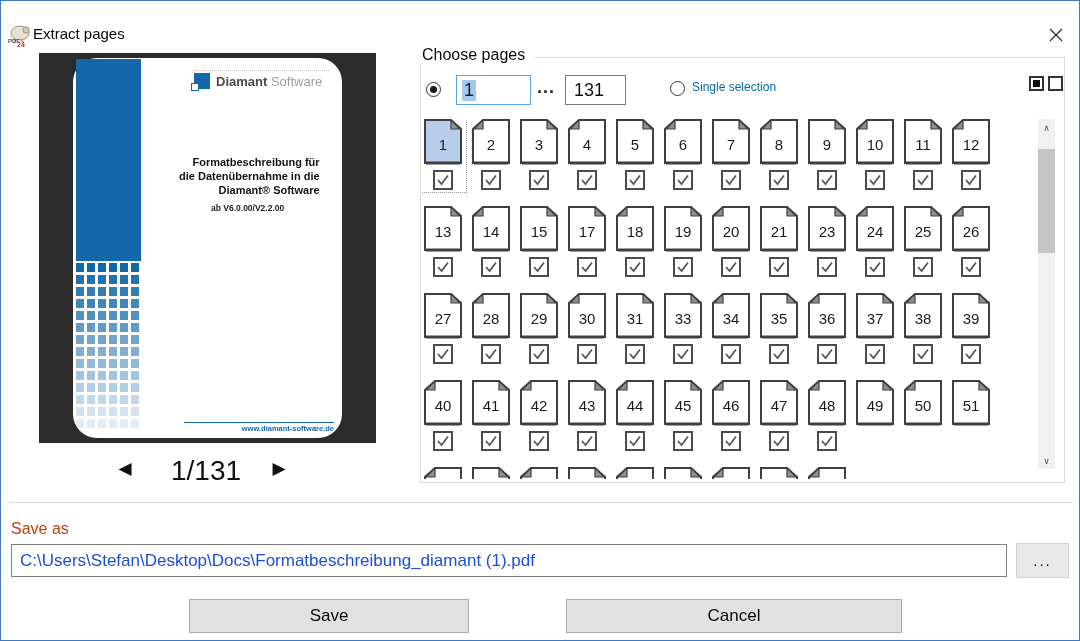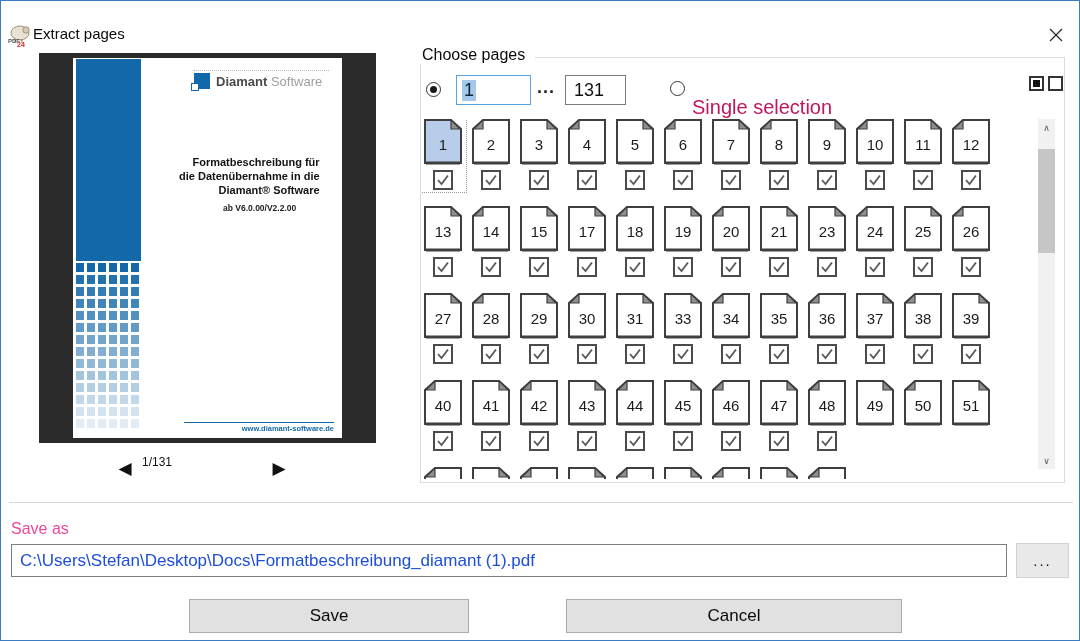--- a/index.html
+++ b/index.html
@@ -8,75 +8,75 @@
   .window { position:relative; width:1080px; height:641px; background:#fff; border:1px solid #3e7cc1; overflow:hidden; }
 
   
   .titlebar { position:absolute; left:0; top:16px; width:100%; height:36px; background:#fff; }
   .app-icon { position:absolute; left:7px; top:6px; width:23px; height:24px; }
   .win-title { position:absolute; left:32px; top:8px; font-size:15px; color:#0a0a0a; }
   .close-btn { position:absolute; right:12px; top:7px; width:22px; height:22px; display:flex; align-items:center; justify-content:center; cursor:pointer; }
 
   
   .preview-frame { position:absolute; left:38px; top:52px; width:337px; height:390px; background:#2b2b2b; }
-  .doc-page { position:absolute; left:34px; top:5px; width:269px; height:380px; background:#fff; }
+  .doc-page { position:absolute; left:34px; top:5px; width:269px; height:380px; background:#fff;border-radius:24px; }
   .doc-bar { position:absolute; left:3px; top:1px; width:65px; height:202px; background:#1268a8; }
   .doc-dots { position:absolute; left:3px; top:205px; width:65px; }
   .dot-row { display:flex; gap:3px; margin-bottom:3px; }
   .dot-row div { width:8px; height:9px; background:#1268a8; }
   .doc-rule { position:absolute; left:120px; top:12px; width:136px; border-top:1px dotted #bfbfbf; }
   .doc-logo-sq { position:absolute; left:121px; top:15px; width:16px; height:16px; background:#1268a8; }
   .doc-logo-sq div { position:absolute; left:-3px; top:10px; width:8px; height:8px; background:#fff; border:1px solid #1268a8; }
   .doc-brand { position:absolute; left:143px; top:16px; font-size:13px; white-space:nowrap; }
   .doc-brand .b1 { color:#4a4a4a; font-weight:600; }
   .doc-brand .b2 { color:#9e9e9e; }
   .doc-title { position:absolute; left:106px; top:97px; font-size:11px; font-weight:bold; line-height:14px; color:#141414;text-align:right; }
-  .doc-version { position:absolute; left:150px; top:145px; font-size:8.5px; font-weight:bold; color:#222; }
+  .doc-version { position:absolute; left:138px; top:145px; font-size:8.5px; font-weight:bold; color:#222; }
   .doc-site { position:absolute; right:8px; bottom:5px; font-size:7.5px; font-weight:bold; color:#1268a8; border-top:1px solid #1268a8; padding-top:1px; width:150px; text-align:right; }
 
   .nav-prev,.nav-next { position:absolute; top:457px; font-size:17px; color:#111; cursor:pointer; width:24px; text-align:center; }
   .nav-prev { left:112px; } .nav-next { left:266px; }
-  .nav-ind { position:absolute; left:141px; top:454px; width:100px; font-size:12px; color:#111; }
+  .nav-ind { position:absolute; left:155px; top:454px; width:100px; text-align:center; font-size:28px; color:#111; }
 
   
   .groupbox { position:absolute; left:419px; top:56px; width:645px; height:426px; border:1px solid #dcdcdc; }
   .group-label { position:absolute; left:419px; top:45px; font-size:16px; color:#0a0a0a; background:#fff; padding:0 10px 0 2px; z-index:2; }
 
   
   .radio { position:absolute; width:15px; height:15px; border:1.5px solid #333; border-radius:50%; background:#fff; cursor:pointer; }
   .radio .dot { position:absolute; left:50%; top:50%; width:7px; height:7px; margin:-3.5px 0 0 -3.5px; border-radius:50%; background:#1a1a1a; }
   .radio-range { left:425px; top:81px; }
   .radio-single { left:669px; top:80px; }
   .inp { position:absolute; height:30px; font-size:18px; display:flex; align-items:center; background:#fff; }
   .inp-from { left:455px; top:74px; width:75px; border:1.5px solid #58a3e4; padding-left:5px; }
   .inp-from .sel { background:#a5c9ec; color:#102030; padding:0 2px; }
   .inp-to { left:564px; top:74px; width:61px; border:1px solid #7a7a7a; padding-left:8px; color:#111; }
   .range-dots { position:absolute; left:536px; top:76px; font-size:18px; font-weight:bold; color:#222; letter-spacing:1px; }
-  .single-label { position:absolute; left:691px; top:95px; font-size:20px; color:#be185d; cursor:pointer; }
+  .single-label { position:absolute; left:691px; top:79px; font-size:12px; color:#0369a1; cursor:pointer; }
   .sel-icon { position:absolute; top:75px; width:15px; height:15px; border:2px solid #333; background:#fff; cursor:pointer; }
   .sel-all { left:1028px; } .sel-none { left:1047px; }
   .sel-all .fill { position:absolute; left:2px; top:2px; width:7px; height:7px; background:#111; }
 
   
   .pages-grid { position:absolute; left:420px; top:118px; width:600px; height:360px; overflow:hidden;
     display:grid; grid-template-columns:repeat(12,44px); column-gap:4px; row-gap:15px; align-content:start; }
   .page-cell { width:44px; height:72px; display:flex; flex-direction:column; align-items:center; cursor:pointer; }
   .page-cell.focused { outline:1px dotted #999; outline-offset:1px; }
   .chk { width:20px; height:20px; margin-top:5px; border:2px solid #4b4b4b; background:#fff; display:flex; align-items:center; justify-content:center; }
 
   
   .vscroll { position:absolute; left:1037px; top:118px; width:17px; height:350px; background:#f1f1f1; }
   .scroll-btn { position:absolute; left:0; width:17px; height:17px; display:flex; align-items:center; justify-content:center; font-size:9px; color:#555; cursor:pointer; }
   .scroll-up { top:0; } .scroll-down { bottom:0; }
   .scroll-thumb { position:absolute; left:0; top:30px; width:17px; height:104px; background:#c6c6c6; cursor:pointer; }
 
   .separator { position:absolute; left:8px; top:501px; width:1064px; border-top:1px solid #d8d8d8; }
 
   
-  .saveas-label { position:absolute; left:10px; top:519px; font-size:16px; color:#ec4899; }
+  .saveas-label { position:absolute; left:10px; top:519px; font-size:16px; color:#c2410c; }
   .path-input { position:absolute; left:10px; top:543px; width:996px; height:33px; border:1px solid #7f7f7f; font-size:17px; color:#1d4ed8; display:flex; align-items:center; padding:0 8px; white-space:nowrap; overflow:hidden; background:#fff; }
   .browse-btn { position:absolute; left:1015px; top:542px; width:53px; height:35px; background:#e9e9e9; border:1px solid #d2d2d2; font-size:15px; color:#111; display:flex; align-items:center; justify-content:center; letter-spacing:2px; cursor:pointer; }
   .act-btn { position:absolute; top:598px; height:34px; background:#e1e1e1; border:1px solid #acacac; font-size:17px; color:#0a0a0a; display:flex; align-items:center; justify-content:center; cursor:pointer; }
   .save-btn { left:188px; width:280px;text-align:right; }
   .cancel-btn { left:565px; width:336px; }
 </style>
 </head>
 <body>
 
 <div class="window">

